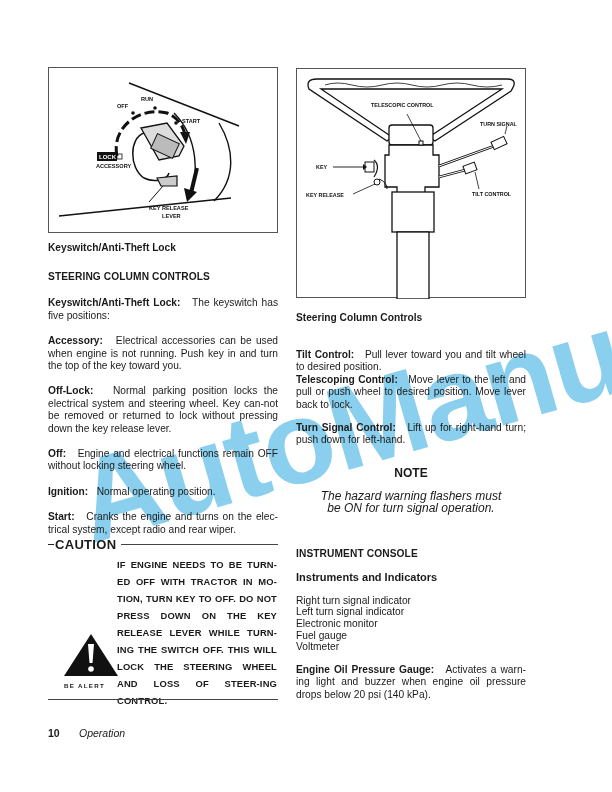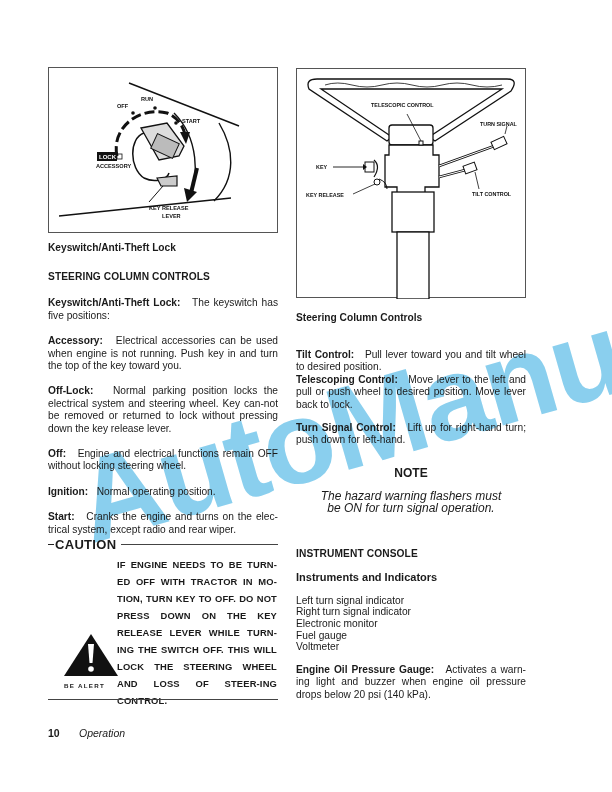--- a/index.html
+++ b/index.html
@@ -160,22 +160,22 @@
 <div class="note-head">NOTE</div>
 <div class="note-text">
   <div>The hazard warning flashers must</div>
   <div>be ON for turn signal operation.</div>
 </div>
 
 <div class="col" style="left:296px; top:548px; width:230px;">
   <div class="h-upper">INSTRUMENT CONSOLE</div>
   <div class="h-sub" style="margin-top:11px;">Instruments and Indicators</div>
   <div style="margin-top:11px; line-height:11.6px;">
+    <div>Right turn signal indicator</div>
     <div>Left turn signal indicator</div>
-    <div>Right turn signal indicator</div>
     <div>Electronic monitor</div>
     <div>Fuel gauge</div>
     <div>Voltmeter</div>
   </div>
   <p style="margin-top:11px;"><b>Engine Oil Pressure Gauge:</b>&nbsp;&nbsp; <span>Activates a warn-ing light and buzzer when engine oil pressure drops below 20 psi (140 kPa).</span></p>
 </div>
 
 <div class="footer">
   <span class="num">10</span>
   <span class="sec">Operation</span>

